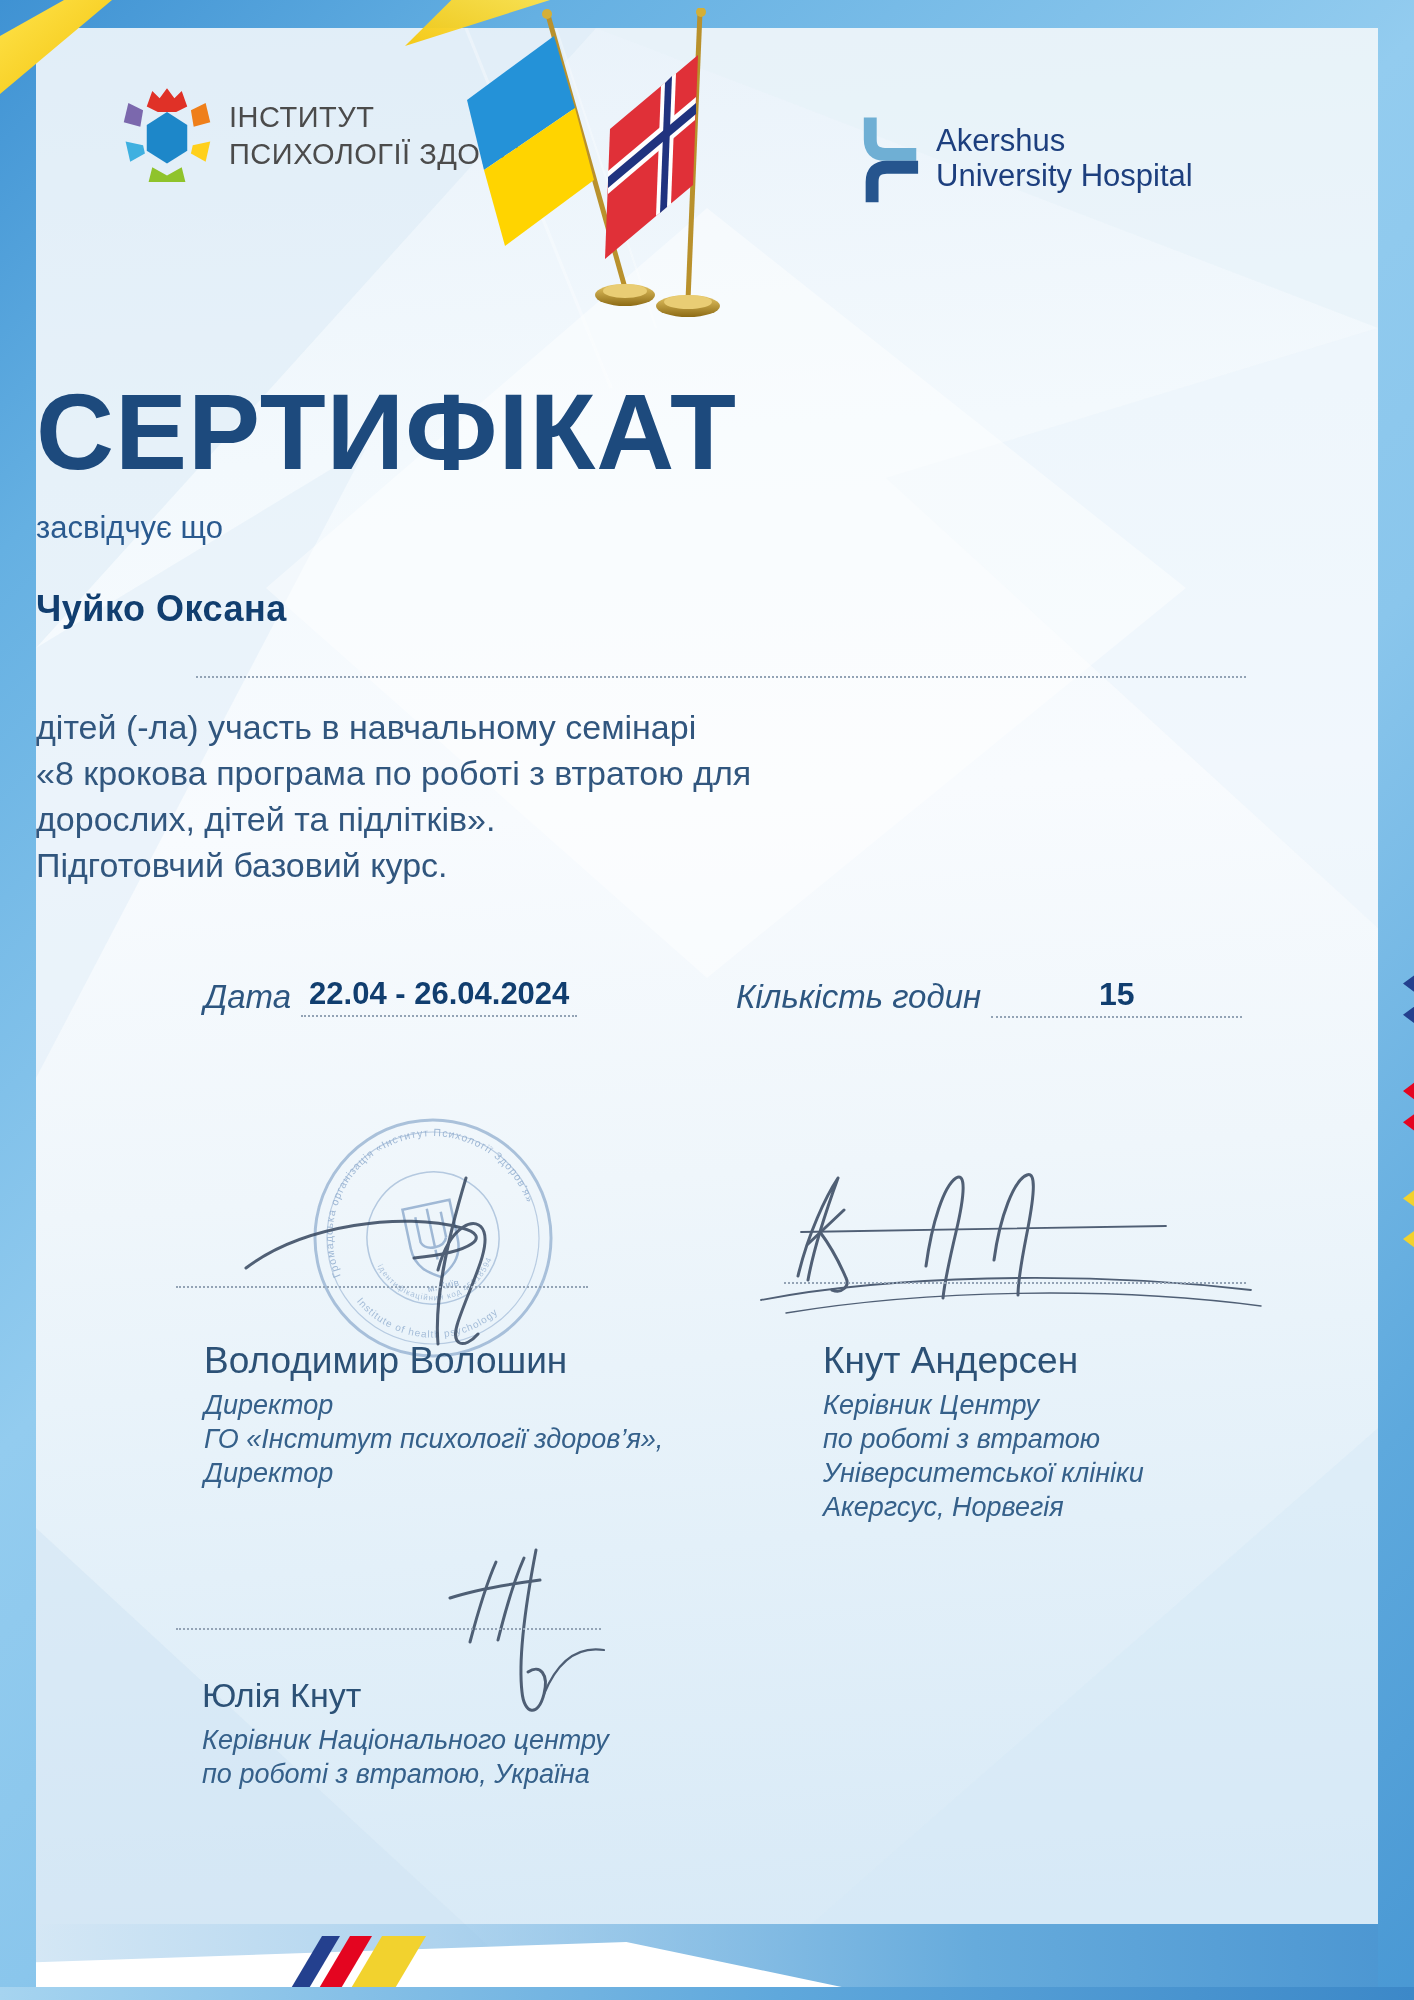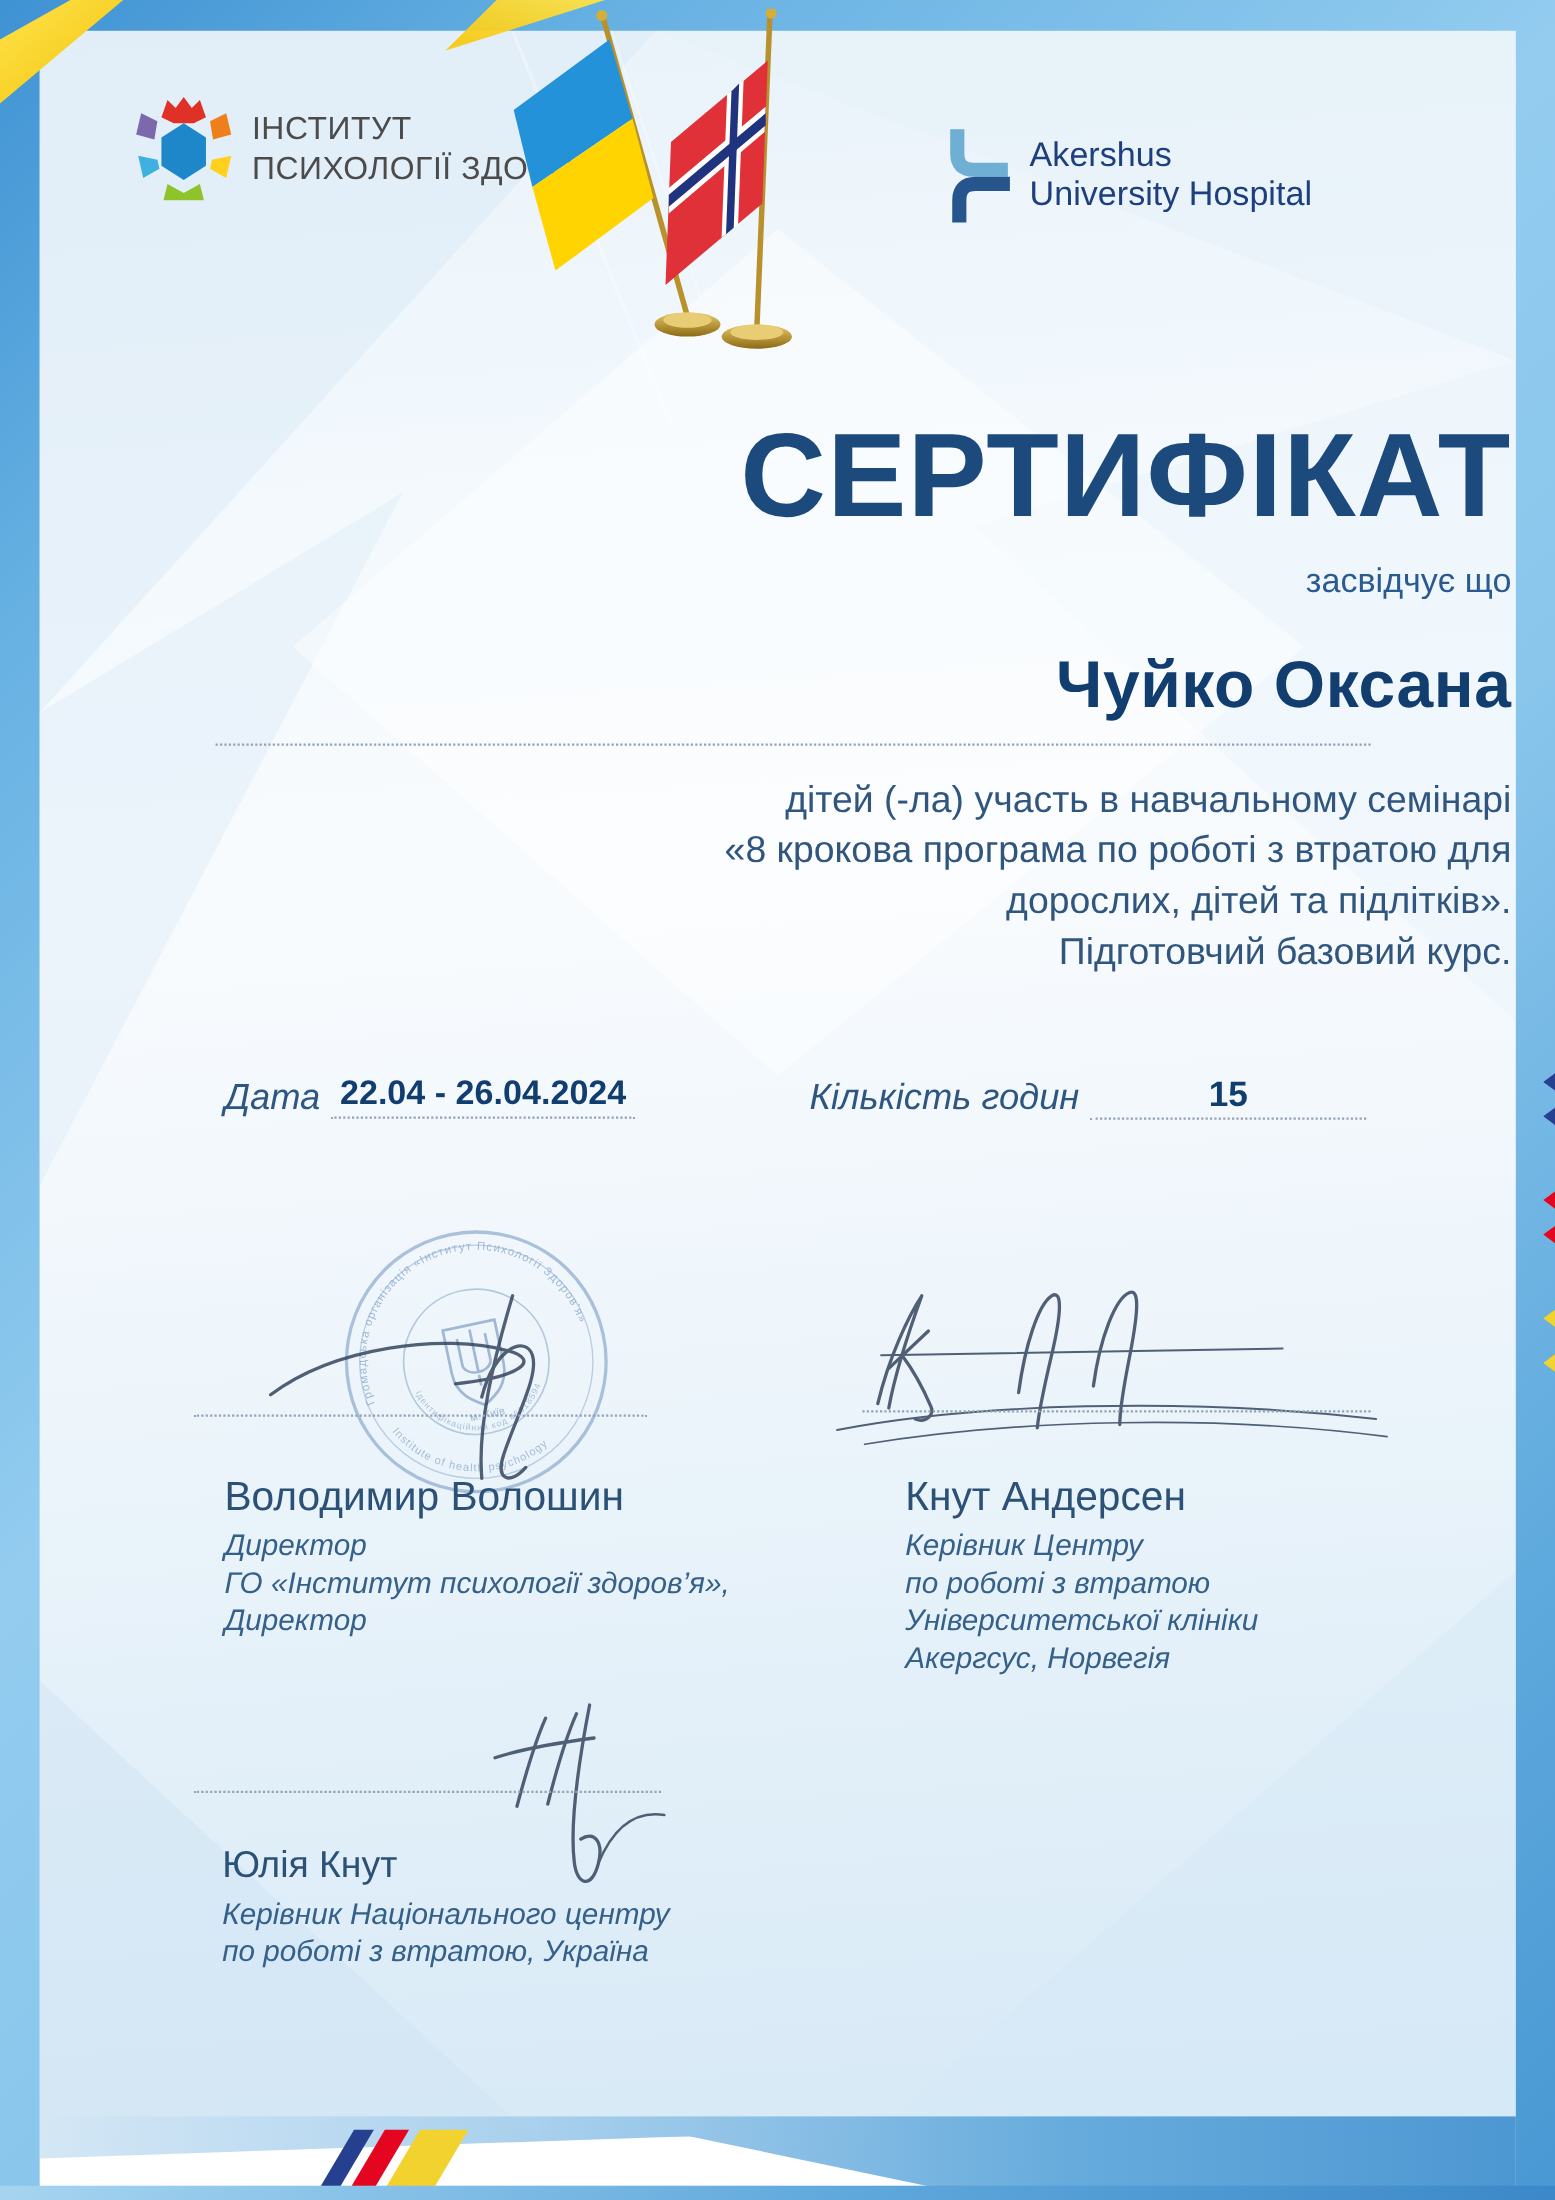--- a/index.html
+++ b/index.html
@@ -2,24 +2,24 @@
 <html><head>
 <meta charset="utf-8">
 <style>
   html,body{margin:0;padding:0;}
   body{font-family:"Liberation Sans", sans-serif; background:#7fbde8;}
   .canvas{position:relative;width:1414px;height:2000px;overflow:hidden;
     background:linear-gradient(135deg,#3f92d3 0%,#65b0e2 16%,#93ccef 42%,#8ac6ec 58%,#5ea9dd 82%,#4897d3 100%);padding-left:37px;}
   .abs{position:absolute;}
   .page{position:absolute;left:36px;top:28px;width:1342px;height:1962px;
     background:linear-gradient(176deg,#e9f2fa 0%,#f3f9fd 22%,#f8fbfe 40%,#eff6fb 58%,#e3f0f9 76%,#d5e8f6 100%);}
-  .ctr{left:0;right:4px;text-align:right;}
+  .ctr{left:0;right:16px;text-align:left;}
   .title{top:338px;font-size:108px;line-height:1.22;font-weight:600;color:#1d4a7d;letter-spacing:1px;}
   .subtitle{top:482px;font-size:31px;color:#2a5a8f;}
-  .recipient{top:560px;font-size:60px;font-weight:700;color:#113e6f;letter-spacing:.5px;}
+  .recipient{top:560px;font-size:36px;font-weight:700;color:#113e6f;letter-spacing:.5px;}
   .dotline{border-bottom:2px dotted #93a3b5;height:0;}
   .body-text{top:676px;font-size:34px;line-height:46px;color:#31567e;}
   .detail{display:flex;align-items:center;white-space:nowrap;}
   .detail .lbl{font-style:italic;font-size:33px;color:#2d5680;}
   .detail .val{margin-left:10px;text-align:center;border-bottom:2px dotted #93a3b5;
     font-weight:700;font-size:31px;color:#113e6f;padding:0 8px 3px;}
   .sig-name{font-size:37px;color:#2c5176;}
   .sig-name.small{font-size:34px;}
   .sig-role{font-size:27px;font-style:italic;color:#35608a;line-height:34px;}
   .logo-row{display:flex;align-items:center;}

